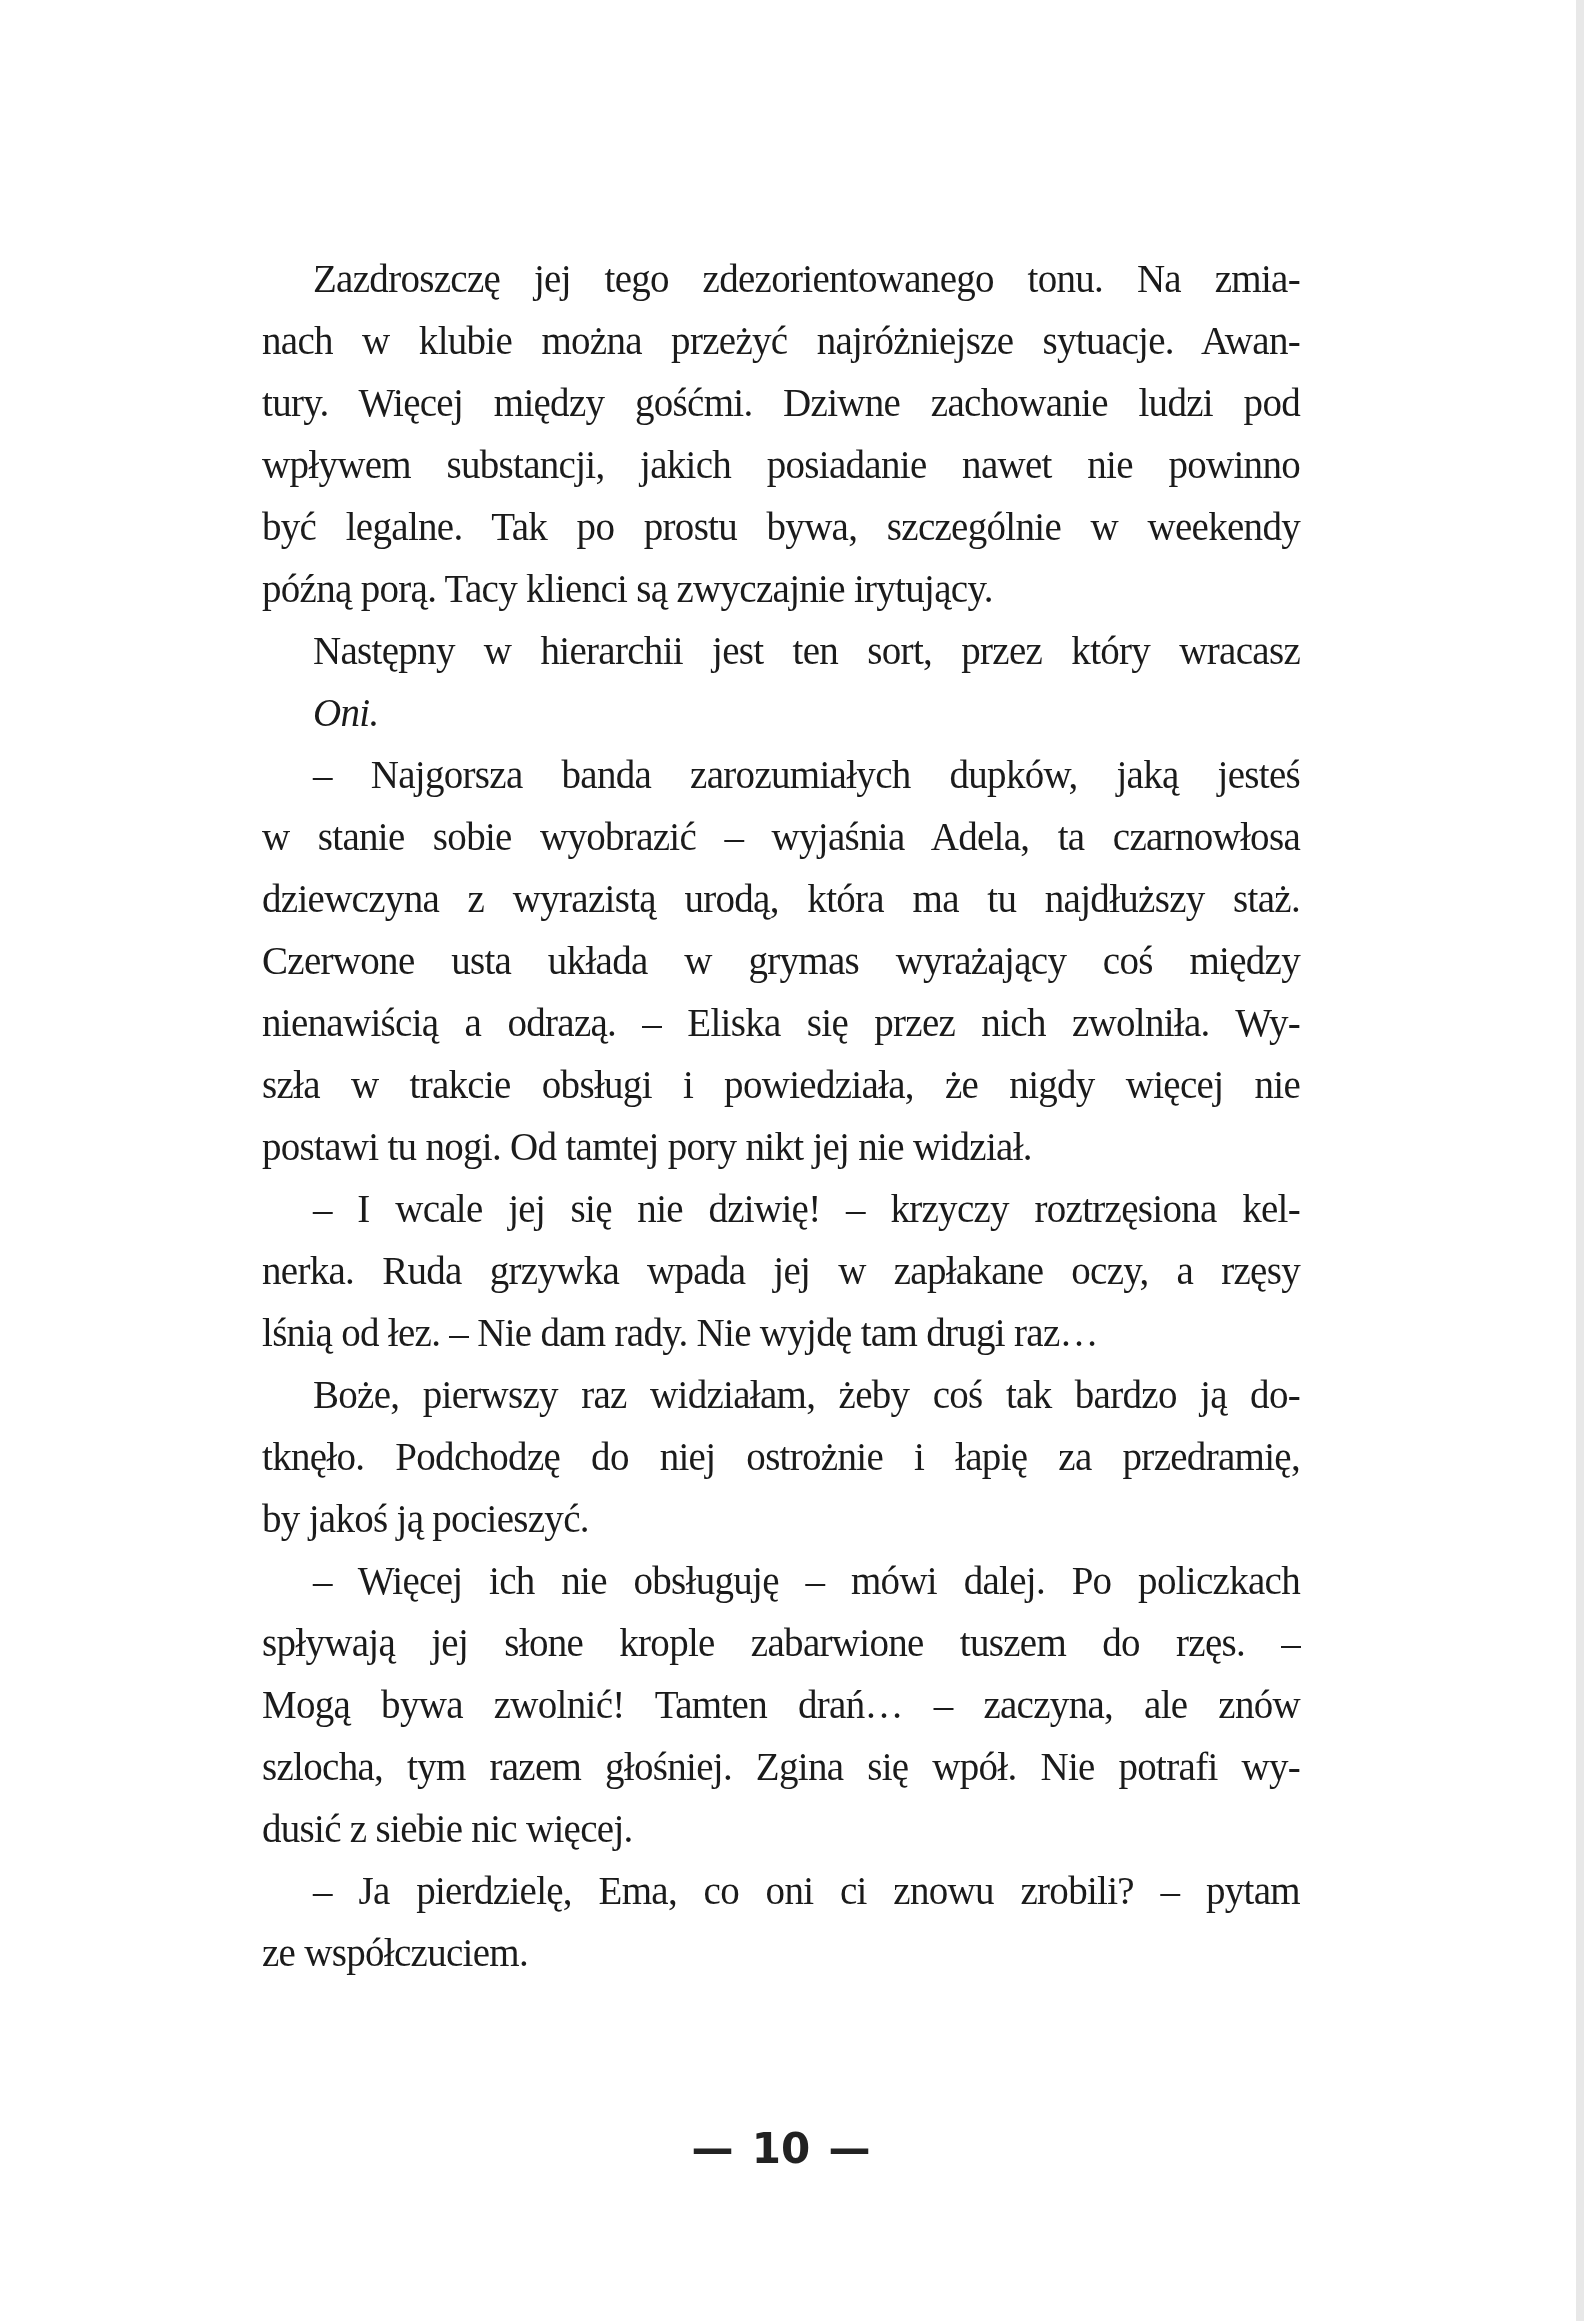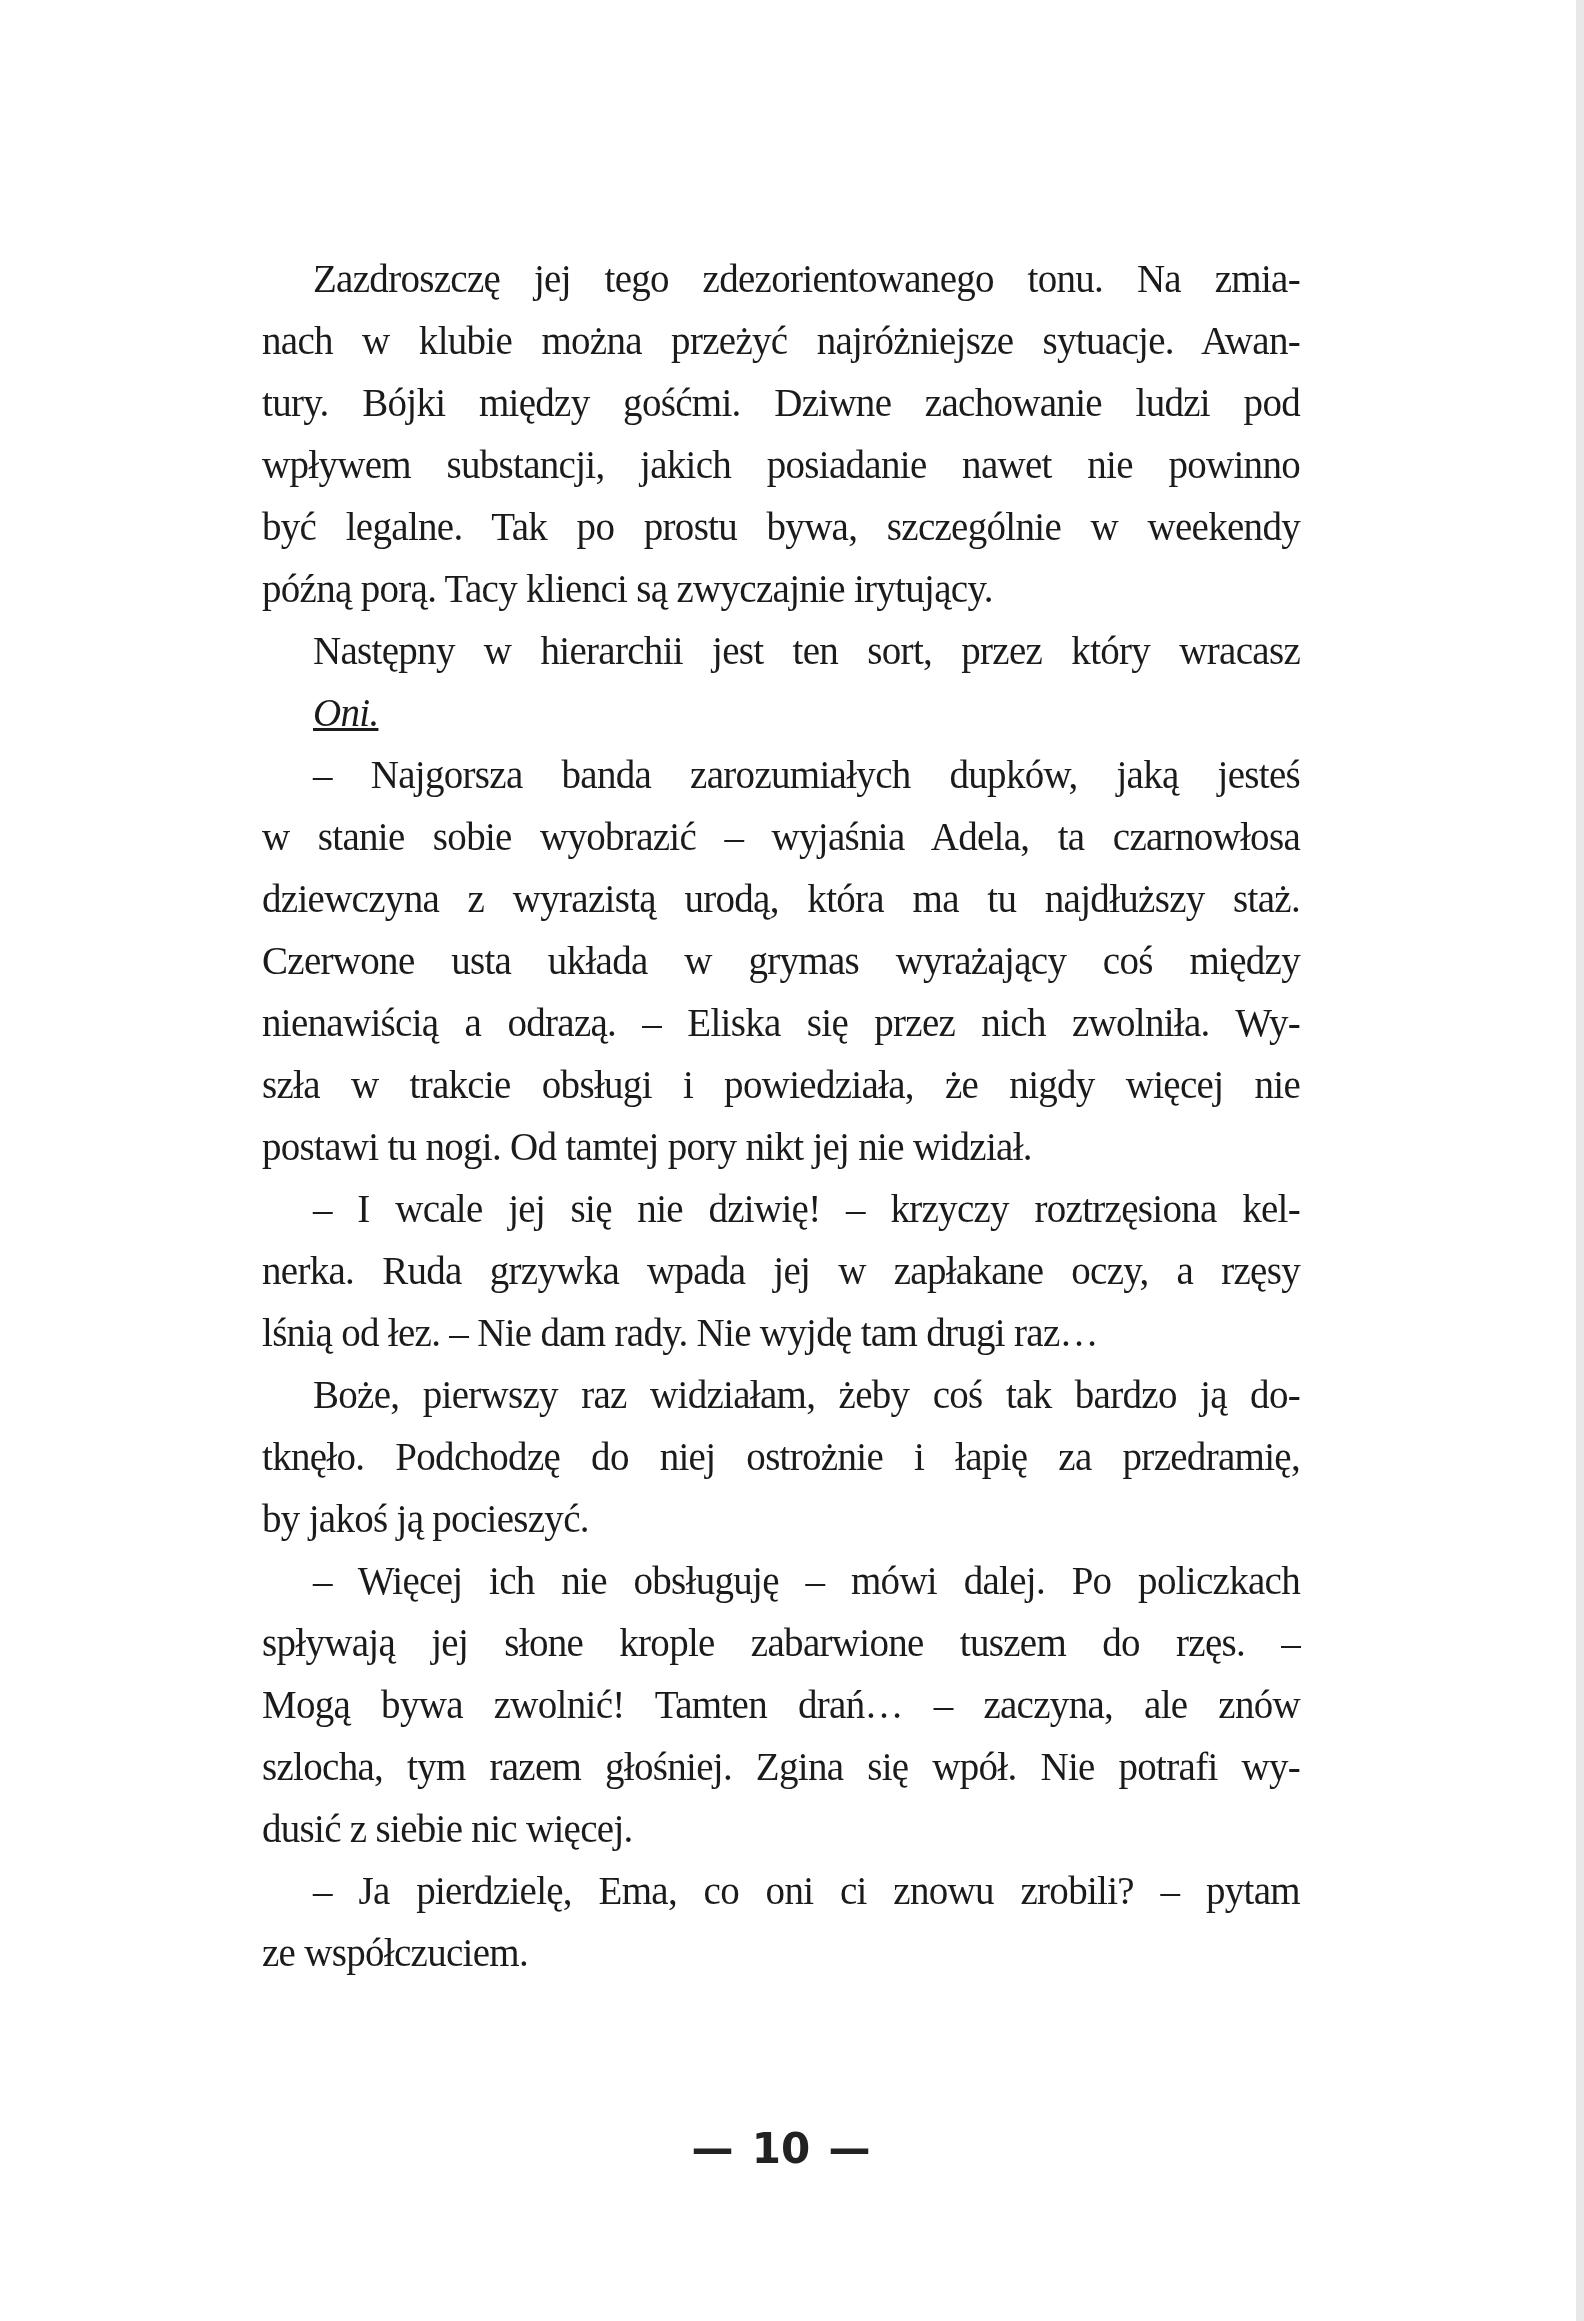--- a/index.html
+++ b/index.html
@@ -26,21 +26,21 @@
   .line {
     text-align: justify;
     text-align-last: justify;
     white-space: normal;
   }
   .line.last {
     text-align: center;
     text-align-last: left;
   }
   .line.indent { text-indent: 51px; }
-  .line.italic { font-style: italic; text-decoration: underline; }
+  .line.italic { font-style: italic; }
   .page-footer {
     position: absolute;
     left: 262px;
     top: 2123px;
     width: 1038px;
     display: flex;
     justify-content: center;
     align-items: baseline;
     gap: 18.4px;
     color: #222222;
@@ -54,21 +54,21 @@
 </head>
 <body>
 
 <div class="page">
 
   <div class="text-block">
 
   <div class="paragraph">
         <div class="line indent">Zazdroszczę jej tego zdezorientowanego tonu. Na zmia-</div>
         <div class="line">nach w klubie można przeżyć najróżniejsze sytuacje. Awan-</div>
-        <div class="line">tury. Bójki między gośćmi. Dziwne zachowanie ludzi pod</div>
+        <div class="line">tury. Więcej między gośćmi. Dziwne zachowanie ludzi pod</div>
         <div class="line">wpływem substancji, jakich posiadanie nawet nie powinno</div>
         <div class="line">być legalne. Tak po prostu bywa, szczególnie w weekendy</div>
         <div class="line last">późną porą. Tacy klienci są zwyczajnie irytujący.</div>
       </div>
       <div class="paragraph">
         <div class="line indent">Następny w hierarchii jest ten sort, przez który wracasz</div>
       </div>
       <div class="paragraph">
         <div class="line last indent italic">Oni.</div>
       </div>

